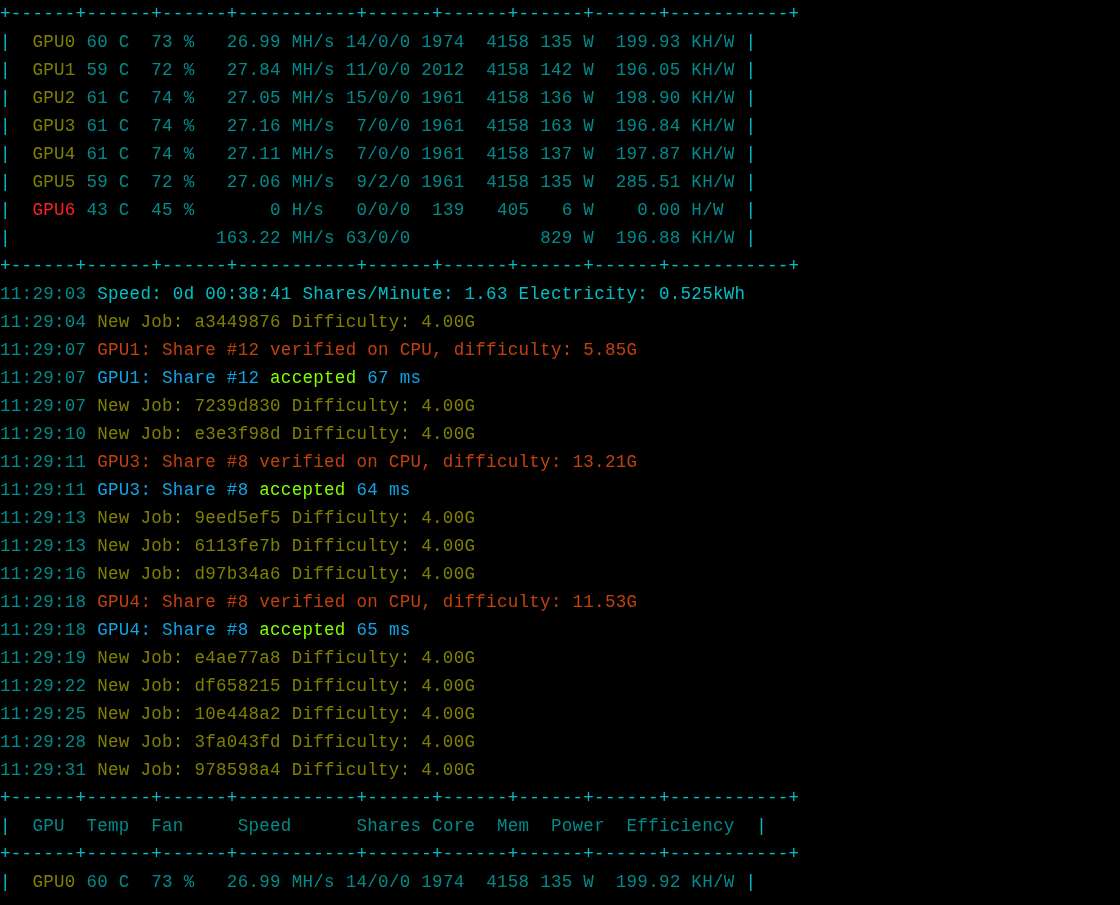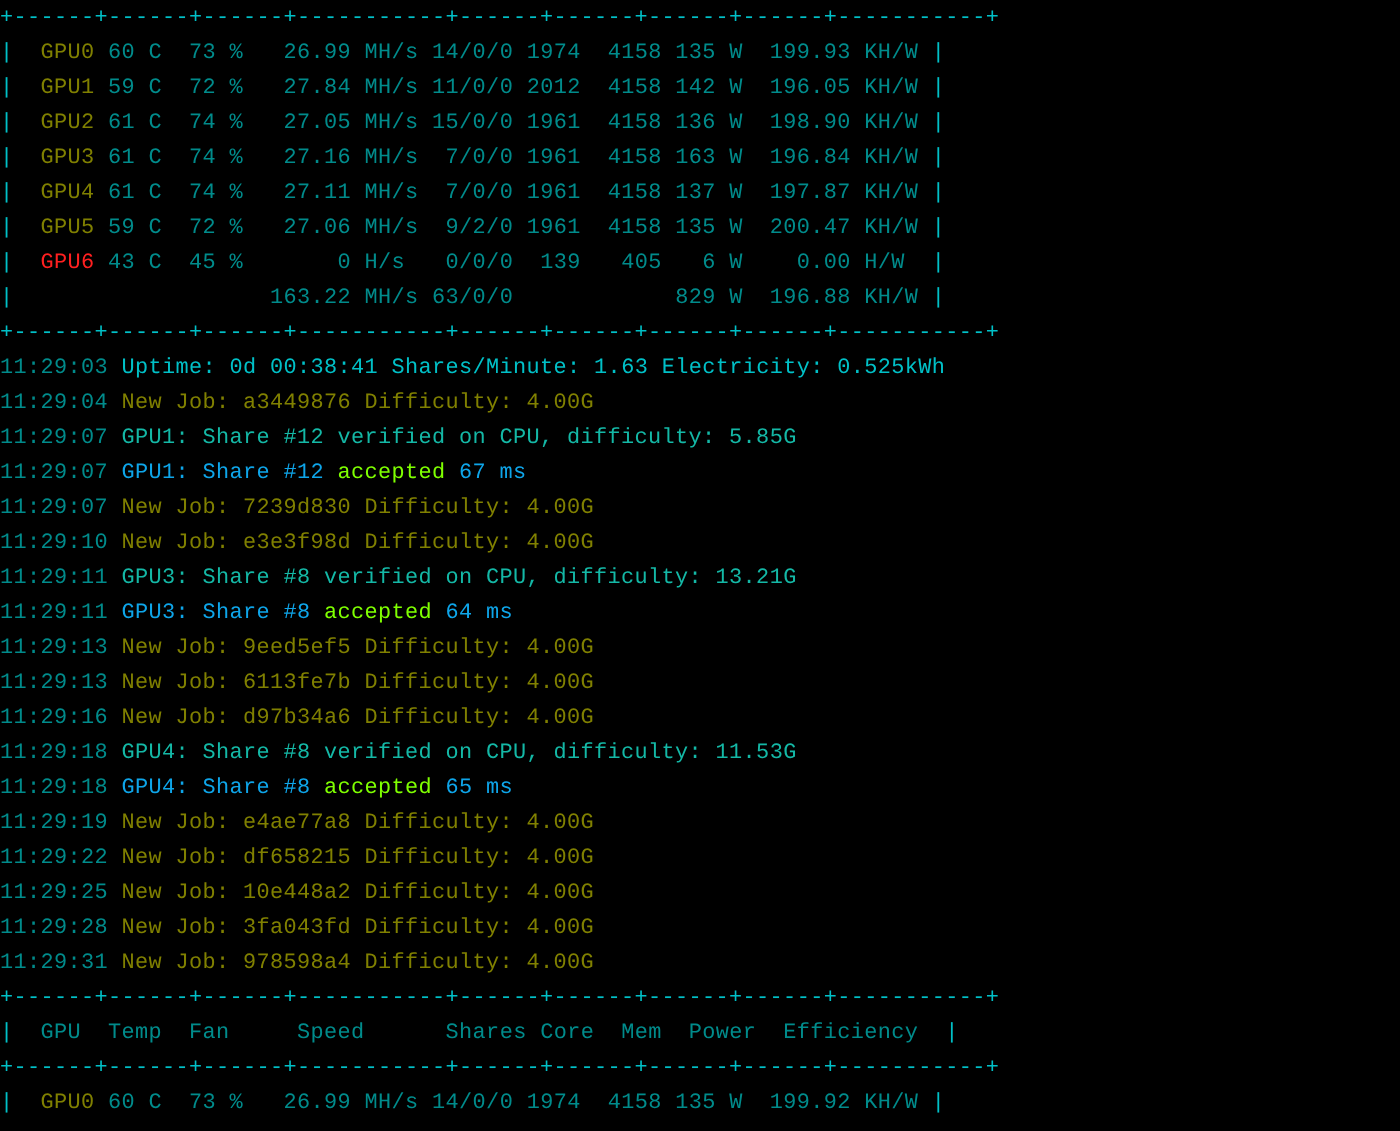--- a/index.html
+++ b/index.html
@@ -15,40 +15,40 @@
     font-size: 17.5px;
     line-height: 28px;
     white-space: pre;
     margin: 0;
     padding: 0;
     color: #20b2aa;
     letter-spacing: 0.3px;
   }
   .cyan   { color: #00c0c7; }
   .teal   { color: #008b8b; }
-  .green  { color: #14b8a6; }
+  .green  { color: #c2410c; }
   .bgreen { color: #7fff00; text-align: right; }
   .olive  { color: #808000; }
   .red    { color: #ff2020; }
   .gy     { color: #0ea5e9; }
 </style>
 </head>
 <body>
 
 <pre class="terminal" id="term"><span class="cyan">+------+------+------+-----------+------+------+------+------+-----------+</span>
 <span class="cyan">|  </span><span class="olive">GPU0</span><span class="teal"> 60 C </span><span class="teal"> 73 %</span><span class="teal">   26.99 MH/s</span><span class="teal"> 14/0/0</span><span class="teal"> 1974</span><span class="teal">  4158</span><span class="teal"> 135 W</span><span class="teal">  199.93 KH/W</span><span class="cyan"> |</span>
 <span class="cyan">|  </span><span class="olive">GPU1</span><span class="teal"> 59 C </span><span class="teal"> 72 %</span><span class="teal">   27.84 MH/s</span><span class="teal"> 11/0/0</span><span class="teal"> 2012</span><span class="teal">  4158</span><span class="teal"> 142 W</span><span class="teal">  196.05 KH/W</span><span class="cyan"> |</span>
 <span class="cyan">|  </span><span class="olive">GPU2</span><span class="teal"> 61 C </span><span class="teal"> 74 %</span><span class="teal">   27.05 MH/s</span><span class="teal"> 15/0/0</span><span class="teal"> 1961</span><span class="teal">  4158</span><span class="teal"> 136 W</span><span class="teal">  198.90 KH/W</span><span class="cyan"> |</span>
 <span class="cyan">|  </span><span class="olive">GPU3</span><span class="teal"> 61 C </span><span class="teal"> 74 %</span><span class="teal">   27.16 MH/s</span><span class="teal">  7/0/0</span><span class="teal"> 1961</span><span class="teal">  4158</span><span class="teal"> 163 W</span><span class="teal">  196.84 KH/W</span><span class="cyan"> |</span>
 <span class="cyan">|  </span><span class="olive">GPU4</span><span class="teal"> 61 C </span><span class="teal"> 74 %</span><span class="teal">   27.11 MH/s</span><span class="teal">  7/0/0</span><span class="teal"> 1961</span><span class="teal">  4158</span><span class="teal"> 137 W</span><span class="teal">  197.87 KH/W</span><span class="cyan"> |</span>
-<span class="cyan">|  </span><span class="olive">GPU5</span><span class="teal"> 59 C </span><span class="teal"> 72 %</span><span class="teal">   27.06 MH/s</span><span class="teal">  9/2/0</span><span class="teal"> 1961</span><span class="teal">  4158</span><span class="teal"> 135 W</span><span class="teal">  200.47 KH/W</span><span class="cyan"> |</span>
+<span class="cyan">|  </span><span class="olive">GPU5</span><span class="teal"> 59 C </span><span class="teal"> 72 %</span><span class="teal">   27.06 MH/s</span><span class="teal">  9/2/0</span><span class="teal"> 1961</span><span class="teal">  4158</span><span class="teal"> 135 W</span><span class="teal">  285.51 KH/W</span><span class="cyan"> |</span>
 <span class="cyan">|  </span><span class="red">GPU6</span><span class="teal"> 43 C </span><span class="teal"> 45 %</span><span class="teal">       0 H/s </span><span class="teal">  0/0/0</span><span class="teal">  139</span><span class="teal">   405</span><span class="teal">   6 W</span><span class="teal">    0.00 H/W </span><span class="cyan"> |</span>
 <span class="cyan">|  </span><span class="teal">    </span><span class="teal">      </span><span class="teal">     </span><span class="teal">  163.22 MH/s</span><span class="teal"> 63/0/0</span><span class="teal">     </span><span class="teal">      </span><span class="teal"> 829 W</span><span class="teal">  196.88 KH/W</span><span class="cyan"> |</span>
 <span class="cyan">+------+------+------+-----------+------+------+------+------+-----------+</span>
-<span class="teal">11:29:03 </span><span class="cyan">Uptime: </span><span class="cyan">0d 00:38:41</span><span class="cyan"> Shares/Minute: </span><span class="cyan">1.63</span><span class="cyan"> Electricity: </span><span class="cyan">0.525kWh</span>
+<span class="teal">11:29:03 </span><span class="cyan">Speed: </span><span class="cyan">0d 00:38:41</span><span class="cyan"> Shares/Minute: </span><span class="cyan">1.63</span><span class="cyan"> Electricity: </span><span class="cyan">0.525kWh</span>
 <span class="teal">11:29:04 </span><span class="olive">New Job: a3449876 Difficulty: 4.00G</span>
 <span class="teal">11:29:07 </span><span class="green">GPU1: Share #12 verified on CPU, difficulty: 5.85G</span>
 <span class="teal">11:29:07 </span><span class="gy">GPU1: Share #12</span><span class="bgreen"> accepted</span><span class="gy"> 67 ms</span>
 <span class="teal">11:29:07 </span><span class="olive">New Job: 7239d830 Difficulty: 4.00G</span>
 <span class="teal">11:29:10 </span><span class="olive">New Job: e3e3f98d Difficulty: 4.00G</span>
 <span class="teal">11:29:11 </span><span class="green">GPU3: Share #8 verified on CPU, difficulty: 13.21G</span>
 <span class="teal">11:29:11 </span><span class="gy">GPU3: Share #8</span><span class="bgreen"> accepted</span><span class="gy"> 64 ms</span>
 <span class="teal">11:29:13 </span><span class="olive">New Job: 9eed5ef5 Difficulty: 4.00G</span>
 <span class="teal">11:29:13 </span><span class="olive">New Job: 6113fe7b Difficulty: 4.00G</span>
 <span class="teal">11:29:16 </span><span class="olive">New Job: d97b34a6 Difficulty: 4.00G</span>

